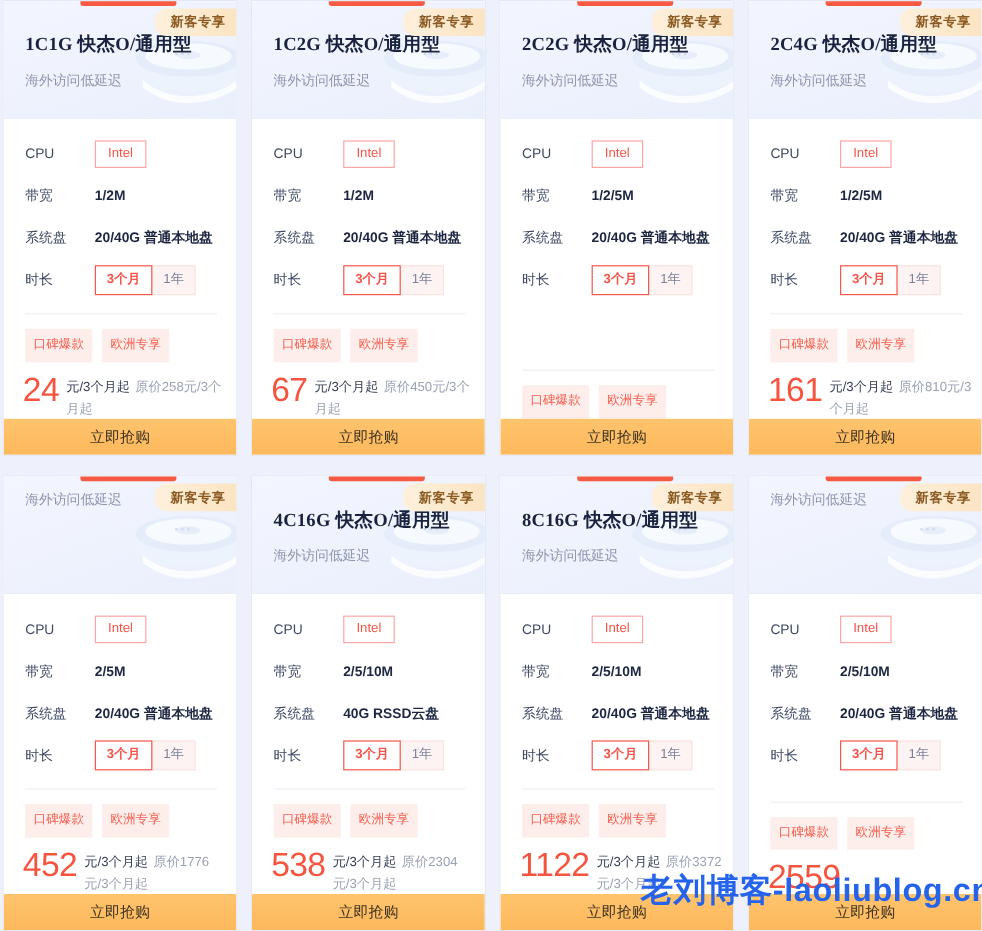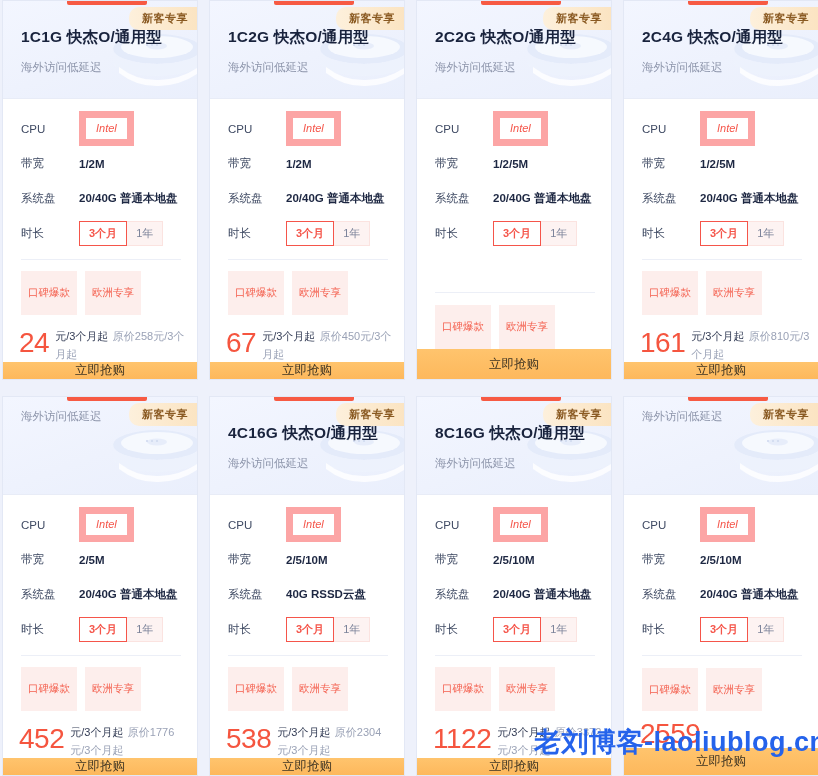--- a/index.html
+++ b/index.html
@@ -63,20 +63,21 @@
     letter-spacing: .5px;
   }
   .card-title {
     position: relative;
     z-index: 2;
     padding: 26px 0 0 18px;
     font-size: 15.5px;
     font-weight: bold;
     color: #19233d;
     letter-spacing: .2px;
+    font-family: Liberation Serif, serif;
   }
   .card-sub {
     position: relative;
     z-index: 2;
     padding: 12px 0 0 18px;
     font-size: 11.5px;
     color: #8d95ab;
   }
   .specs {
     padding: 12px 16px 0 18px;
@@ -93,27 +94,26 @@
     font-size: 11.5px;
     color: #3f4a63;
   }
   .spec-value {
     font-size: 11.5px;
     font-weight: bold;
     color: #1d2742;
   }
   .chip {
     display: inline-block;
-    border: 7px solid #fca5a5;
+    border: 1px solid #fca5a5;
     color: #f5554a;
     background: #fff;
     font-size: 11px;
     padding: 4px 10px;
     line-height: 1.1;
-    font-style: italic;
   }
   .dur-group { display: flex; }
   .dur {
     font-size: 11px;
     padding: 5px 9px;
     line-height: 1.15;
     cursor: pointer;
   }
   .dur.sel {
     border: 1px solid #f5554a;
@@ -137,27 +137,27 @@
   }
   .tags {
     display: flex;
     gap: 8px;
     padding: 12px 0 0 18px;
   }
   .tag {
     background: #fdeeec;
     color: #f4604f;
     font-size: 10.5px;
-    padding: 16px 7px;
+    padding: 8px 7px;
     line-height: 1.1;
     white-space: nowrap;
   }
   .price-row {
     display: flex;
-    align-items: center;
+    align-items: flex-start;
     padding: 10px 4px 0 16px;
   }
   .price-num {
     font-size: 28px;
     color: #f5553f;
     font-weight: 400;
     line-height: 0.95;
     letter-spacing: -0.5px;
   }
   .price-right { padding-left: 6px; padding-top: 1px; }

